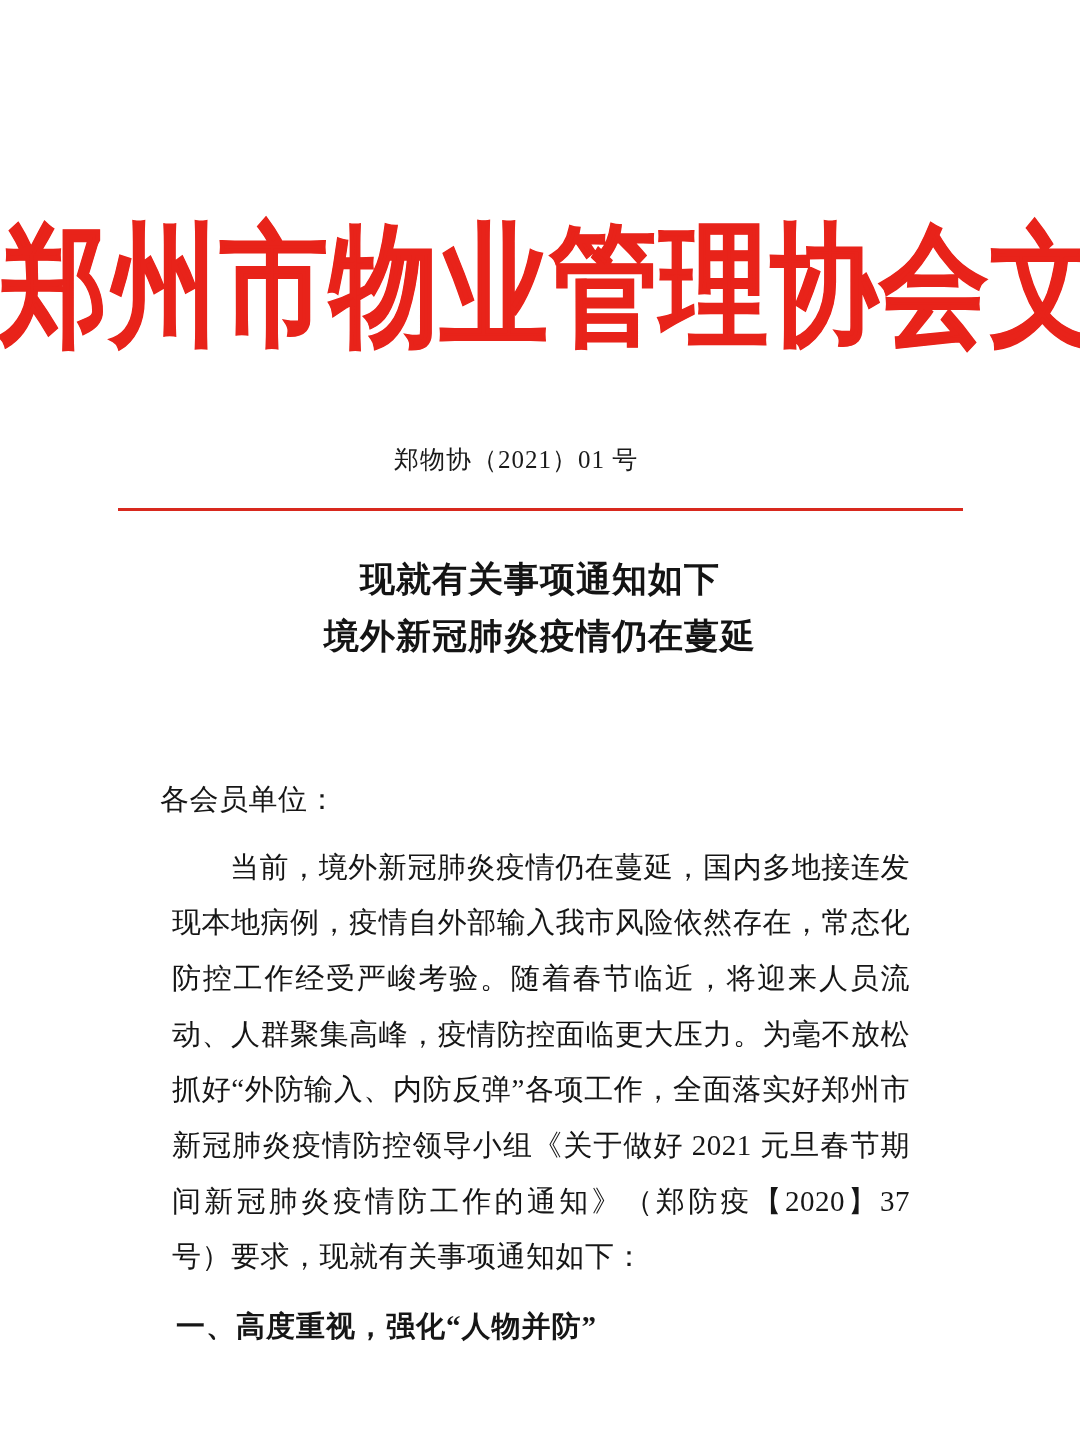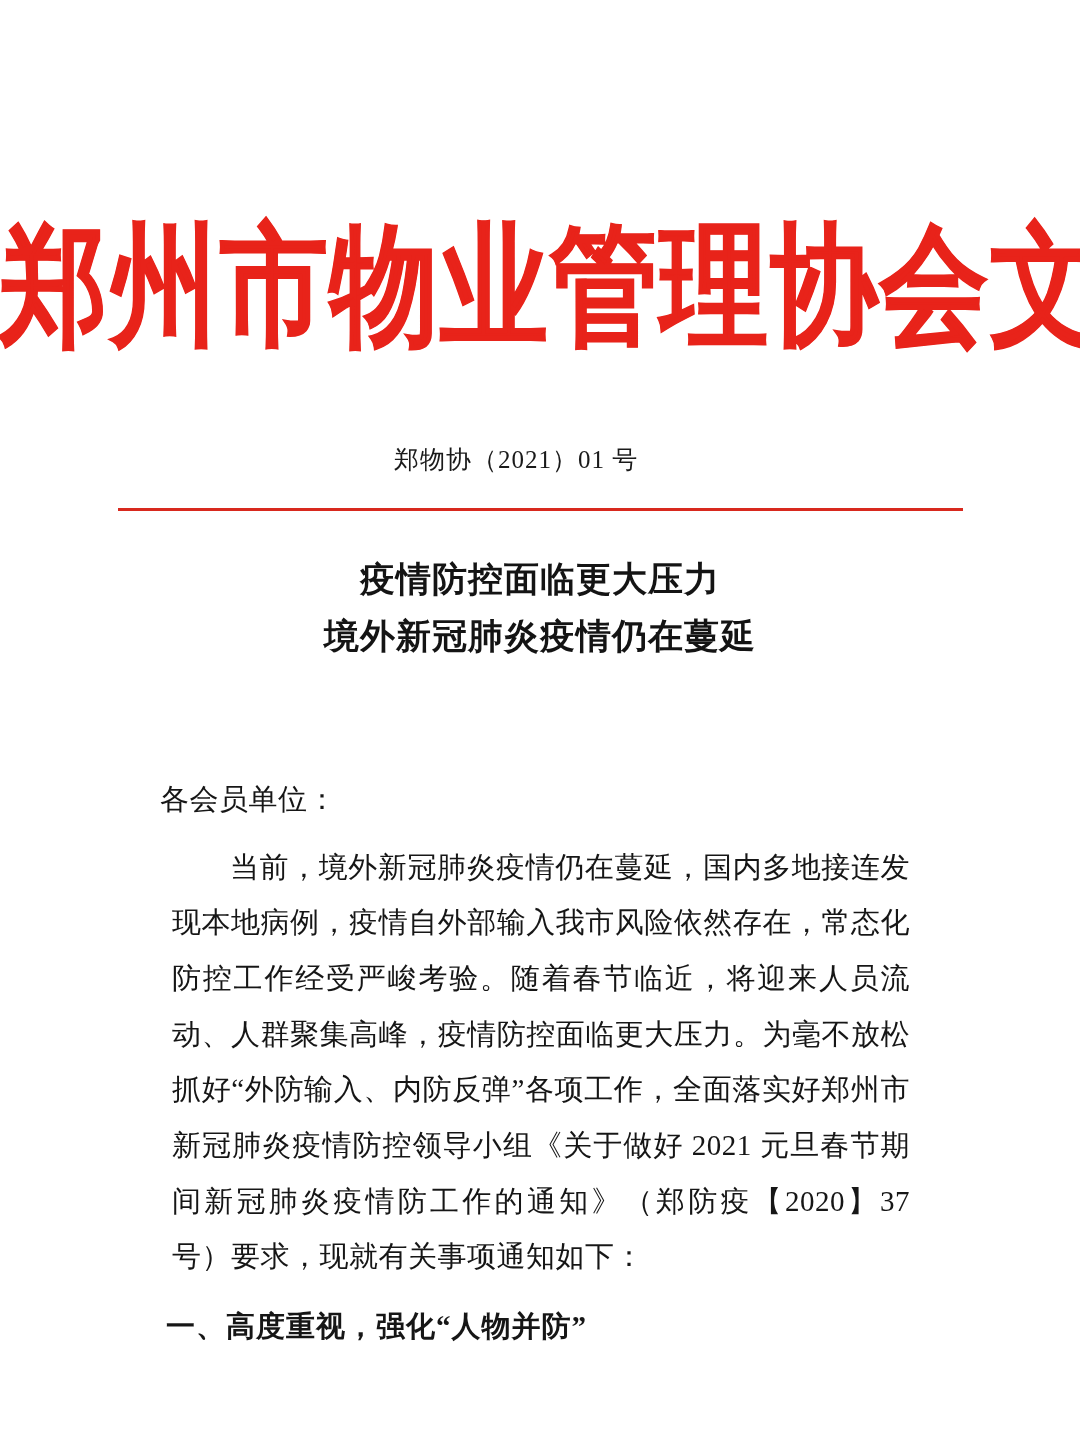--- a/index.html
+++ b/index.html
@@ -97,40 +97,40 @@
     text-justify: inter-ideograph;
   }
   .salutation {
     margin: 0 0 2px 0;
   }
   .para {
     margin: 12px;
     text-indent: 2em;
   }
   .section-heading {
-    margin: 14px 0 0 6px;
+    margin: 14px 0 0 16px;
     font-weight: bold;
     letter-spacing: 1px;
   }
 </style>
 </head>
 <body>
 
 <div class="page">
 
   <div class="masthead">
     <span class="masthead-title">郑州市物业管理协会文件</span>
   </div>
 
   <div class="doc-number">郑物协（2021）01 号</div>
 
   <div class="red-rule"></div>
 
   <div class="doc-title">
-    <span class="line">疫情防控面临更大压力</span>
+    <span class="line">现就有关事项通知如下</span>
     <span class="line">境外新冠肺炎疫情仍在蔓延</span>
   </div>
 
   <div class="body-text">
     <p class="salutation">各会员单位：</p>
     <p class="para">当前，境外新冠肺炎疫情仍在蔓延，国内多地接连发现本地病例，疫情自外部输入我市风险依然存在，常态化防控工作经受严峻考验。随着春节临近，将迎来人员流动、人群聚集高峰，疫情防控面临更大压力。为毫不放松抓好“外防输入、内防反弹”各项工作，全面落实好郑州市新冠肺炎疫情防控领导小组《关于做好 2021 元旦春节期间新冠肺炎疫情防工作的通知》（郑防疫【2020】37 号）要求，现就有关事项通知如下：</p>
     <p class="section-heading">一、高度重视，强化“人物并防”</p>
   </div>
 
 </div>

